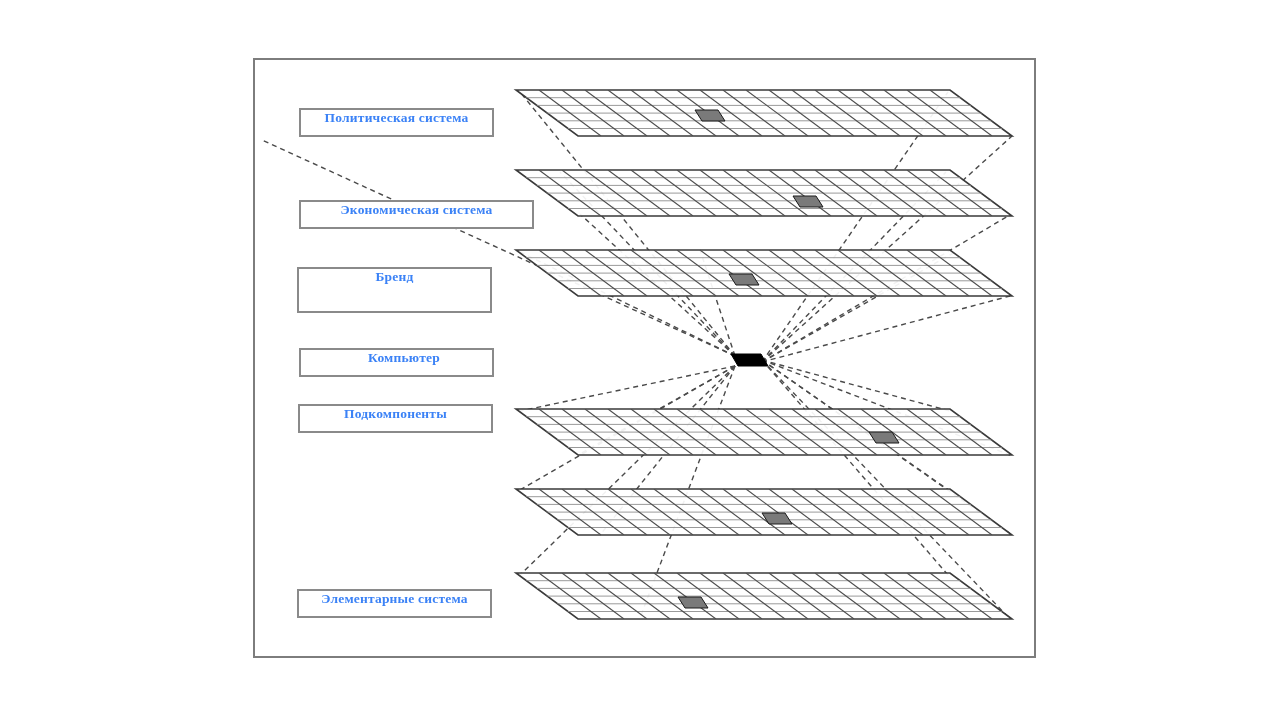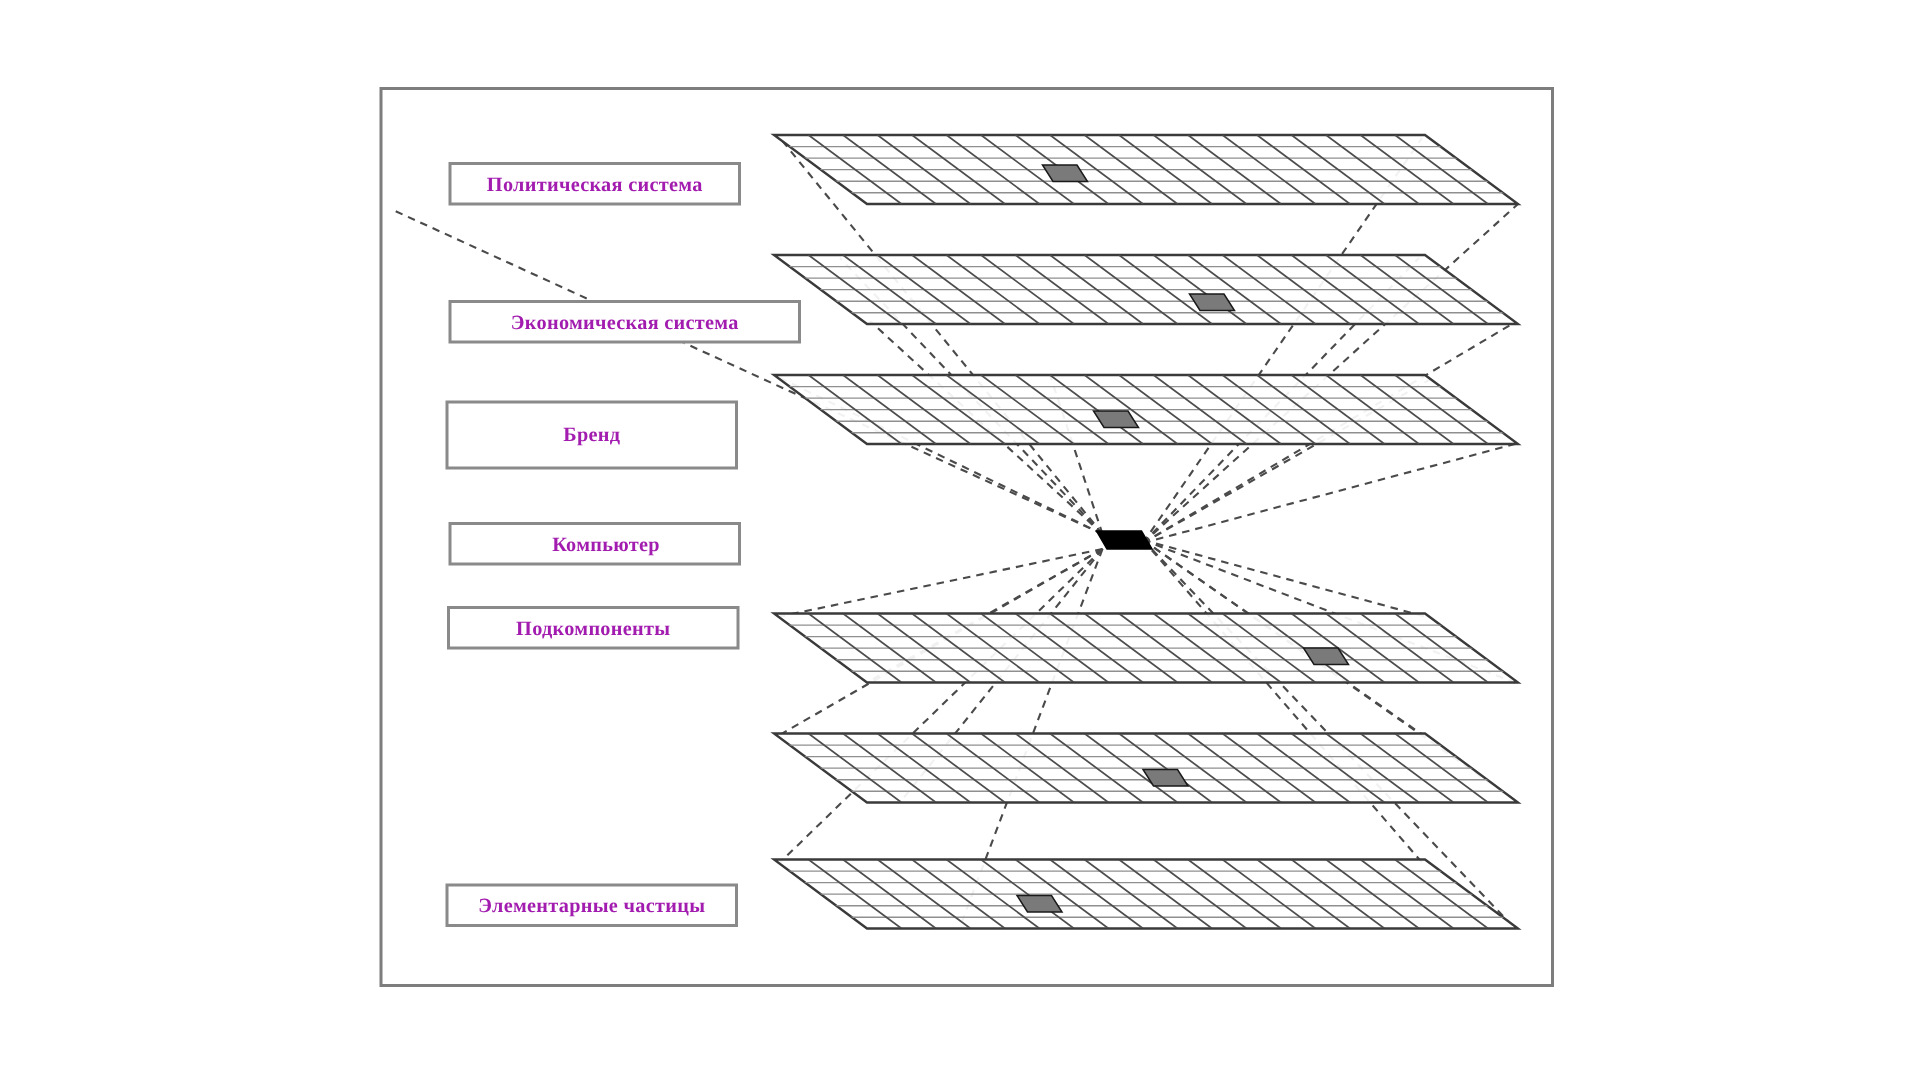--- a/index.html
+++ b/index.html
@@ -5,22 +5,22 @@
 <style>
   html,body{margin:0;padding:0;background:#ffffff;}
   body{width:1280px;height:720px;overflow:hidden;
        font-family:"Liberation Serif",serif;}
   #stage{position:relative;width:1280px;height:720px;background:#fff;}
   #frame{position:absolute;left:253px;top:58px;width:783px;height:600px;
          border:2px solid #7d7d7d;background:#fff;box-sizing:border-box;}
   #svg-layer{position:absolute;left:0;top:0;width:1280px;height:720px;}
   .label-box{position:absolute;box-sizing:border-box;
              border:2px solid #8a8a8a;background:#ffffff;
-             display:flex;align-items:center;justify-content:center;
-             font-weight:bold;color:#a21caf;letter-spacing:.2px;
+             display:flex;align-items:flex-start;justify-content:center;
+             font-weight:bold;color:#3b82f6;letter-spacing:.2px;
              white-space:nowrap;}
   .label-text{font-size:13.5px;font-weight:bold;
               font-family:"Liberation Serif",serif;}
 </style>
 </head>
 <body>
 
 <div id="stage">
 
   <div id="frame"></div>
@@ -290,16 +290,16 @@
   <div class="label-box" style="left:299px;top:348px;width:195px;height:29px;padding-left:15px;">
     <span class="label-text">Компьютер</span>
   </div>
 
   <div class="label-box" style="left:298px;top:404px;width:195px;height:29px;">
     <span class="label-text">Подкомпоненты</span>
   </div>
 
 
   <div class="label-box" style="left:297px;top:589px;width:195px;height:29px;">
-    <span class="label-text">Элементарные частицы</span>
+    <span class="label-text">Элементарные система</span>
   </div>
 
 </div>
 
 </body></html>

